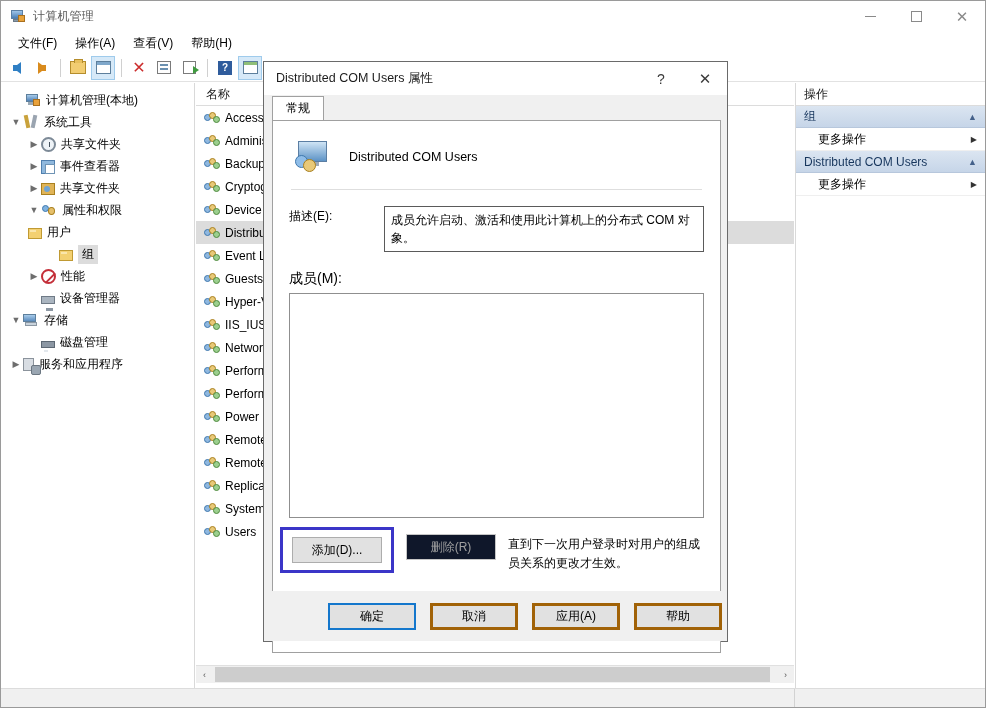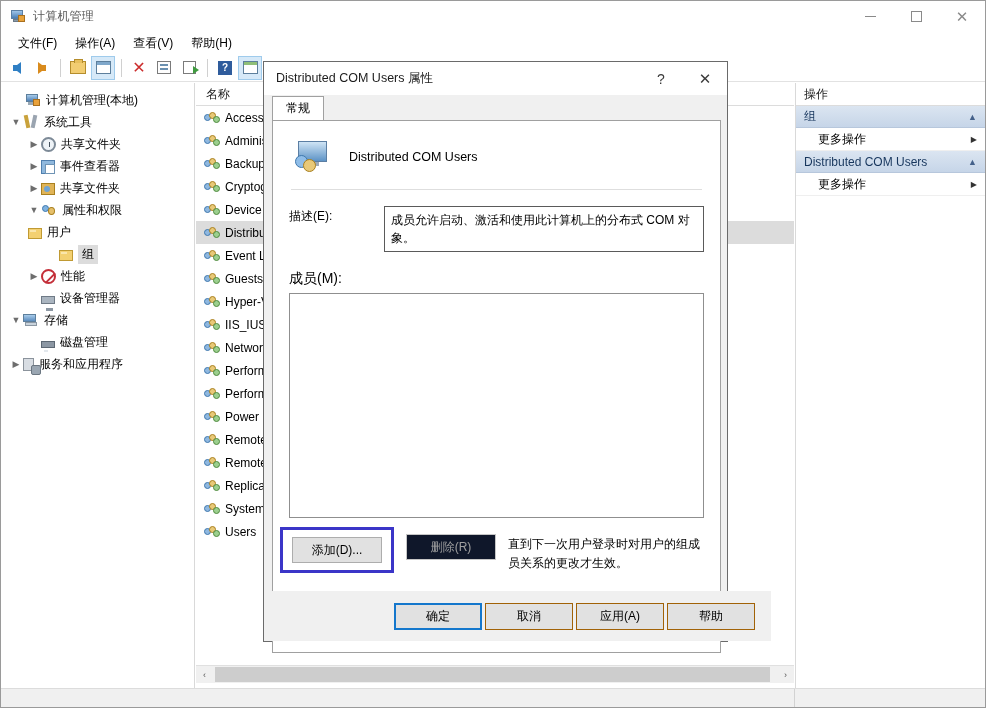--- a/index.html
+++ b/index.html
@@ -411,26 +411,26 @@
     display: flex; align-items: center; justify-content: center;
     font-size: 12px; color: #000;
   }
   .btn.disabled { color: #a0a0a0; background: #0f172a; border-color: #c6c6c6; }
   .hint-text {
     margin-left: 12px; font-size: 12px; line-height: 19px; color: #000; max-width: 210px;
     padding-top: 1px;
   }
 
   .dlg-footer {
-    position: absolute; left: 0; bottom: 0; width: 507px; height: 50px;
-    display: flex; align-items: center; justify-content: flex-end; padding-right: 16px; gap: 3px;
+    position: absolute; left: 0; bottom: 0; width: 463px; height: 50px;
+    display: flex; align-items: center; justify-content: flex-end; padding-right: 5px; gap: 14px;
     background: #f0f0f0;
   }
   .fbtn {
-    height: 27px; width: 88px; background: #e1e1e1; border: 1px solid #a16207;
+    height: 27px; width: 88px; background: #e1e1e1; border: 3px solid #a16207;
     display: flex; align-items: center; justify-content: center; font-size: 12px; color: #000;
   }
   .fbtn.default { border: 2px solid #1477cc; }
 </style>
 </head>
 <body>
 
 <div id="app">
 
   <div class="titlebar">

